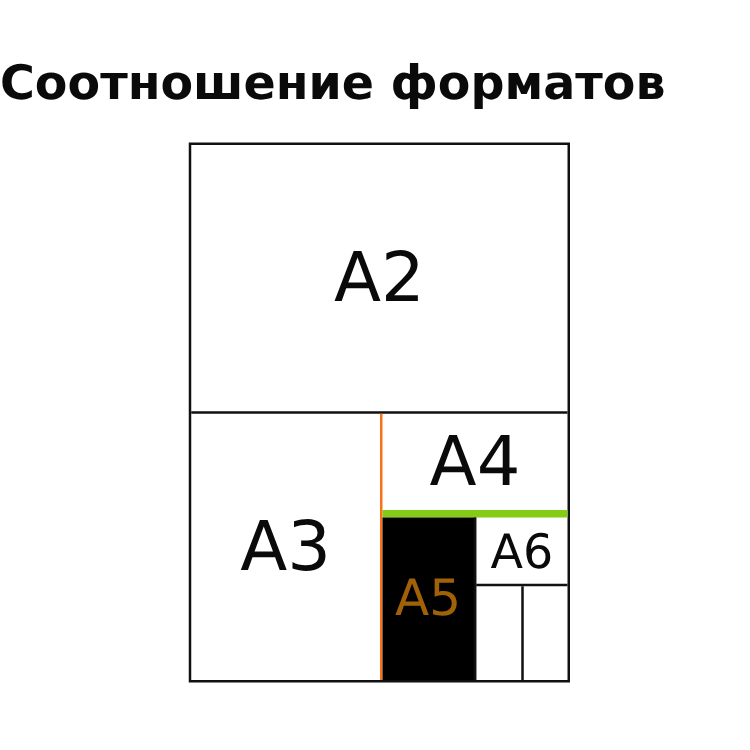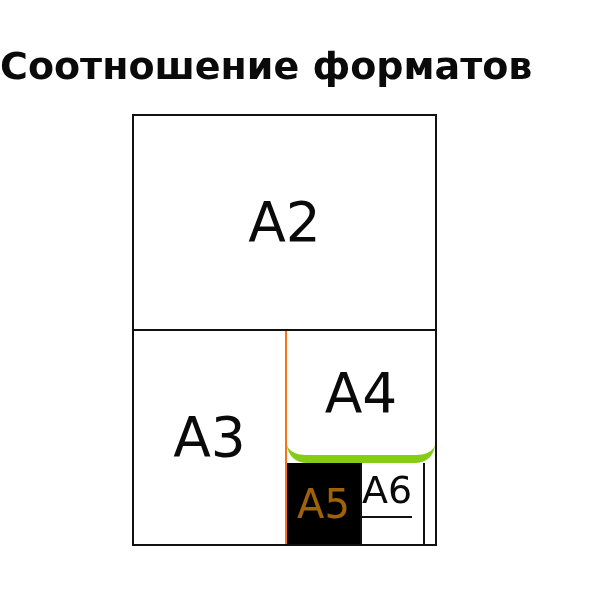--- a/index.html
+++ b/index.html
@@ -21,21 +21,21 @@
       width: 487px;
       text-align: center;
       font-weight: bold;
       font-size: 38px;
       line-height: 44px;
       color: #0a0a0a;
       white-space: nowrap;
     }
     .sheet {
       position: absolute;
-      left: 132px;
+      left: 151px;
       top: 114px;
       width: 305px;
       height: 432px;
       box-sizing: border-box;
       border: 2px solid #111111;
       background: #ffffff;
       display: flex;
       flex-direction: column;
     }
     .cell {
@@ -61,41 +61,40 @@
       box-sizing: border-box;
       border-right: 2px solid #f97316;
     }
     .right-col {
       flex: 1;
       display: flex;
       flex-direction: column;
       min-width: 0;
     }
     .a4-cell {
-      height: 132px;
-      border-bottom: 8px solid #84cc16;
-      border-radius: 19px;
+      height: 83px;
+      border-bottom: 6px solid #84cc16;
     }
     .lower-row {
       flex: 1;
       display: flex;
       min-height: 0;
     }
     .a5-cell {
       width: 75px;
       box-sizing: border-box;
       border-right: 2px solid #111111;
       background: #000000;
       color: #a16207;
       font-size: 40px;
     }
     .a6-col {
       flex: 1;
       display: flex;
-      flex-direction: row;
+      flex-direction: column;
       min-width: 0;
     }
     .a6-cell {
       height: 55px;
       border-bottom: 2px solid #111111;
       font-size: 38px;
     }
     .sub-row {
       flex: 1;
       display: flex;

